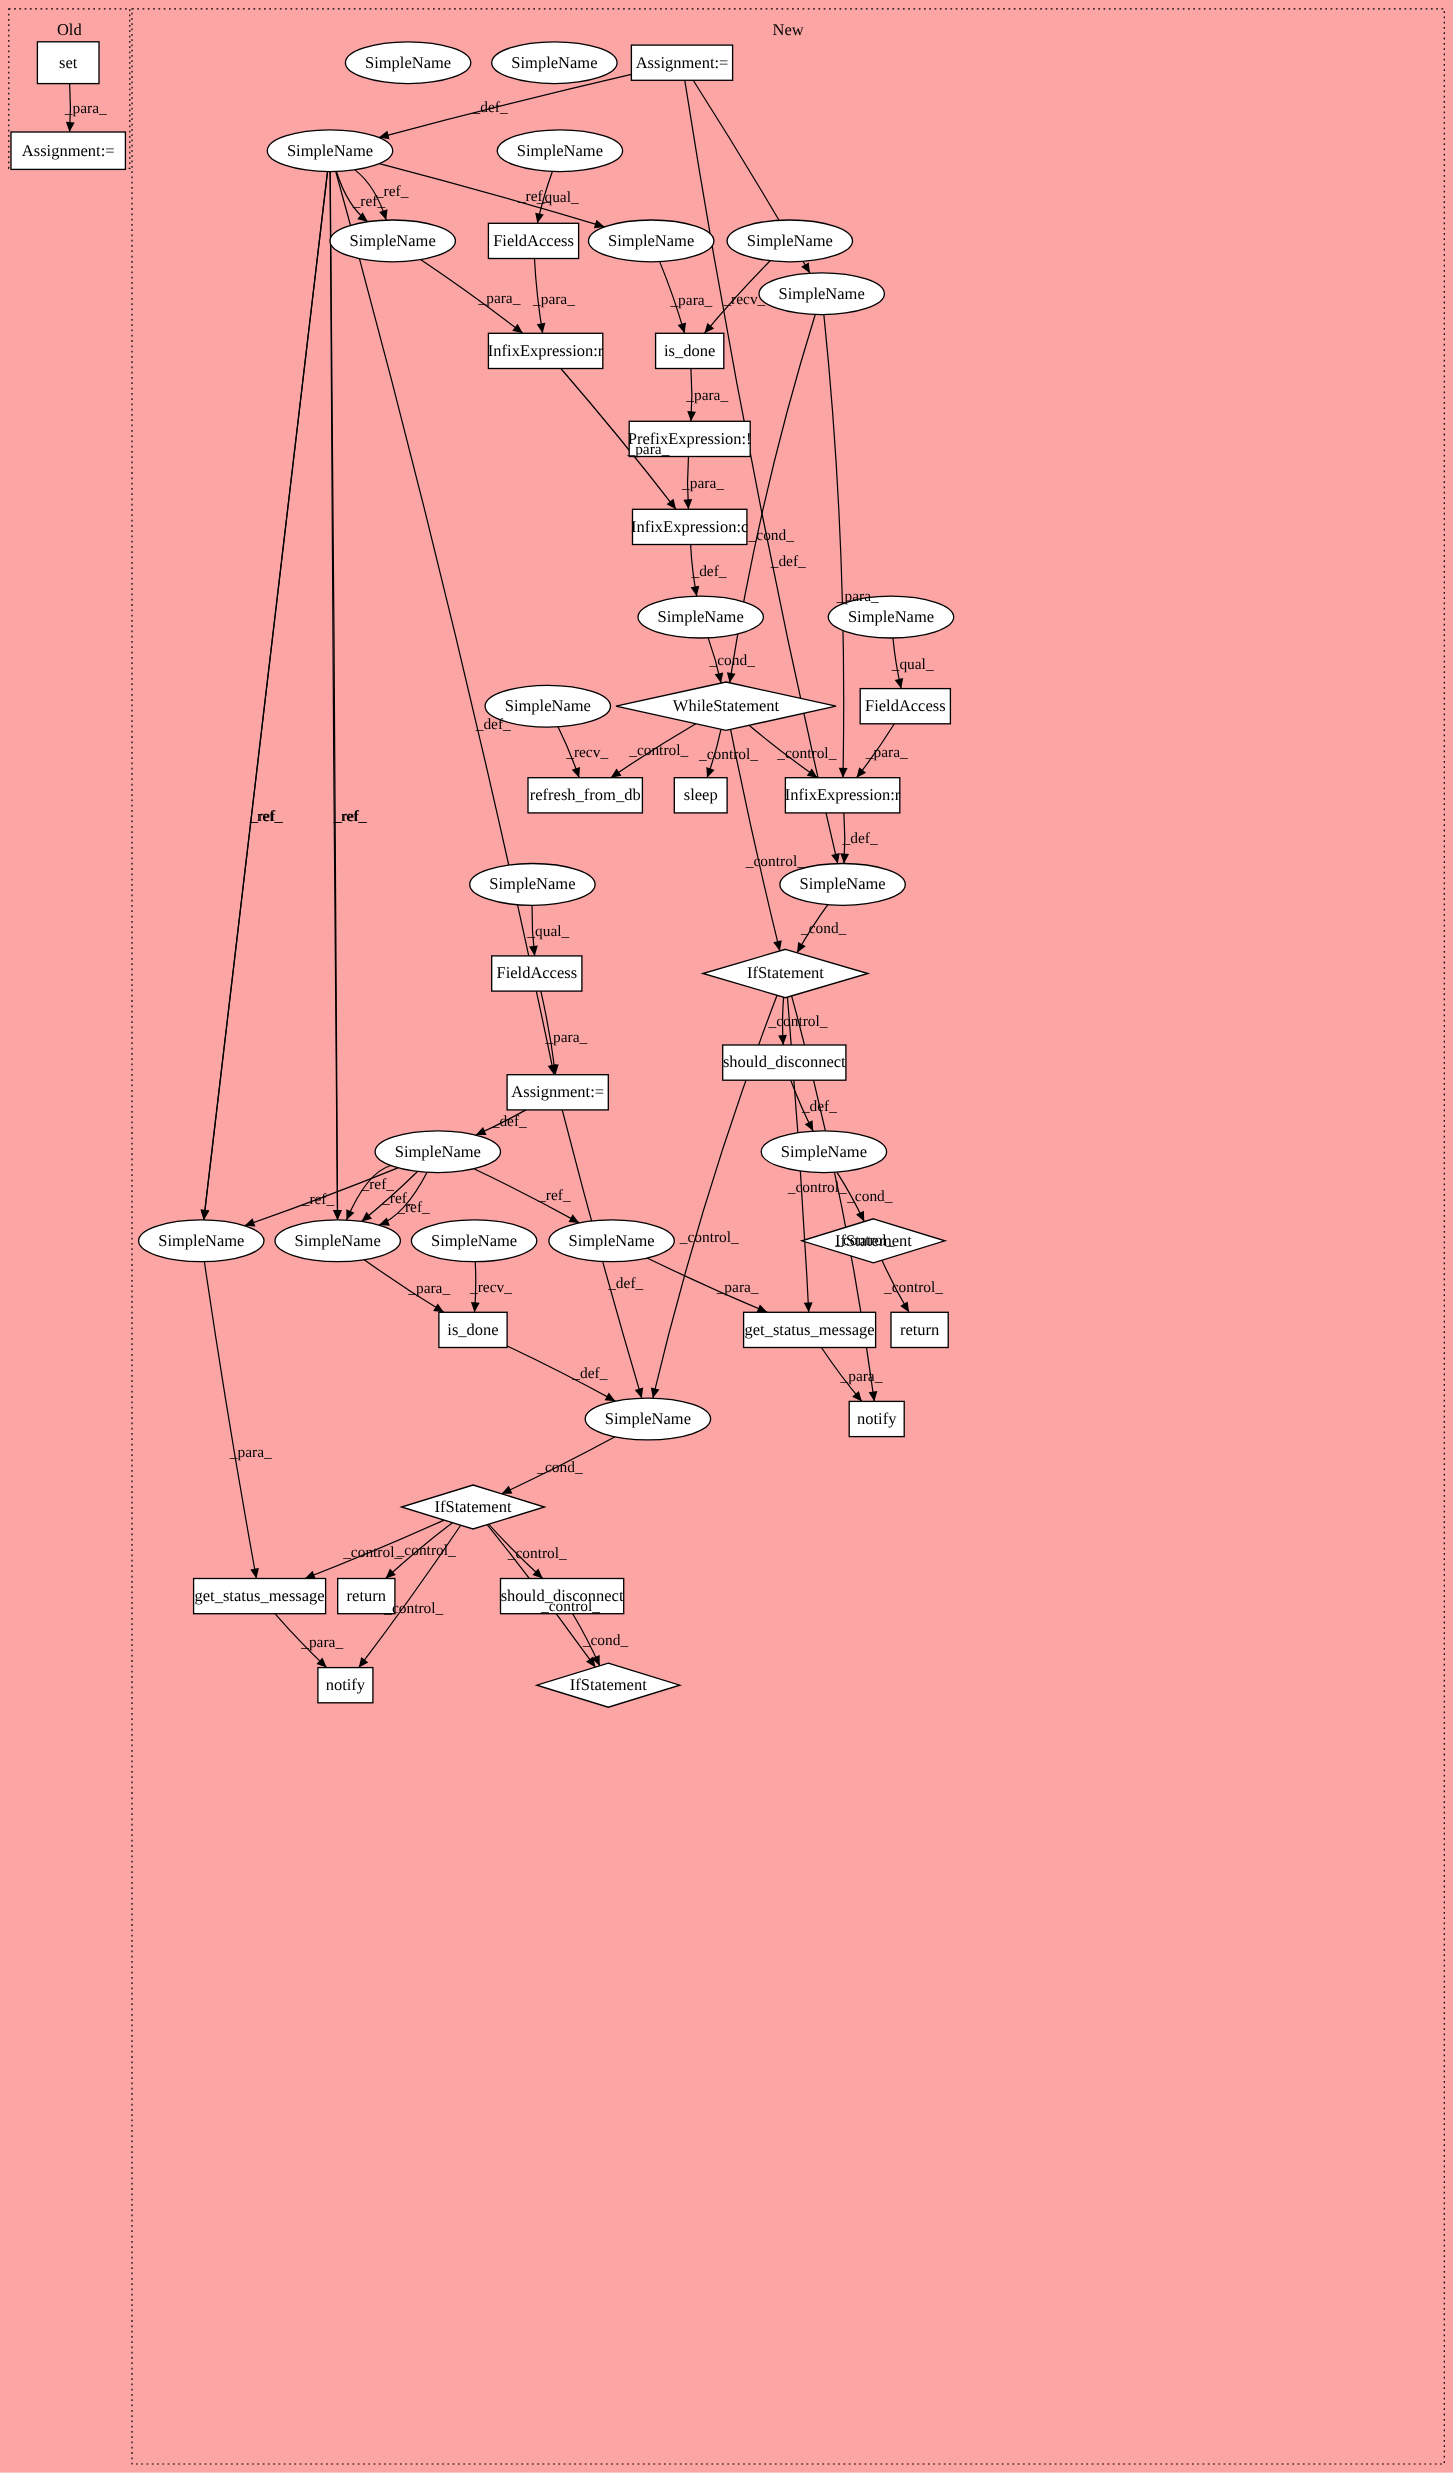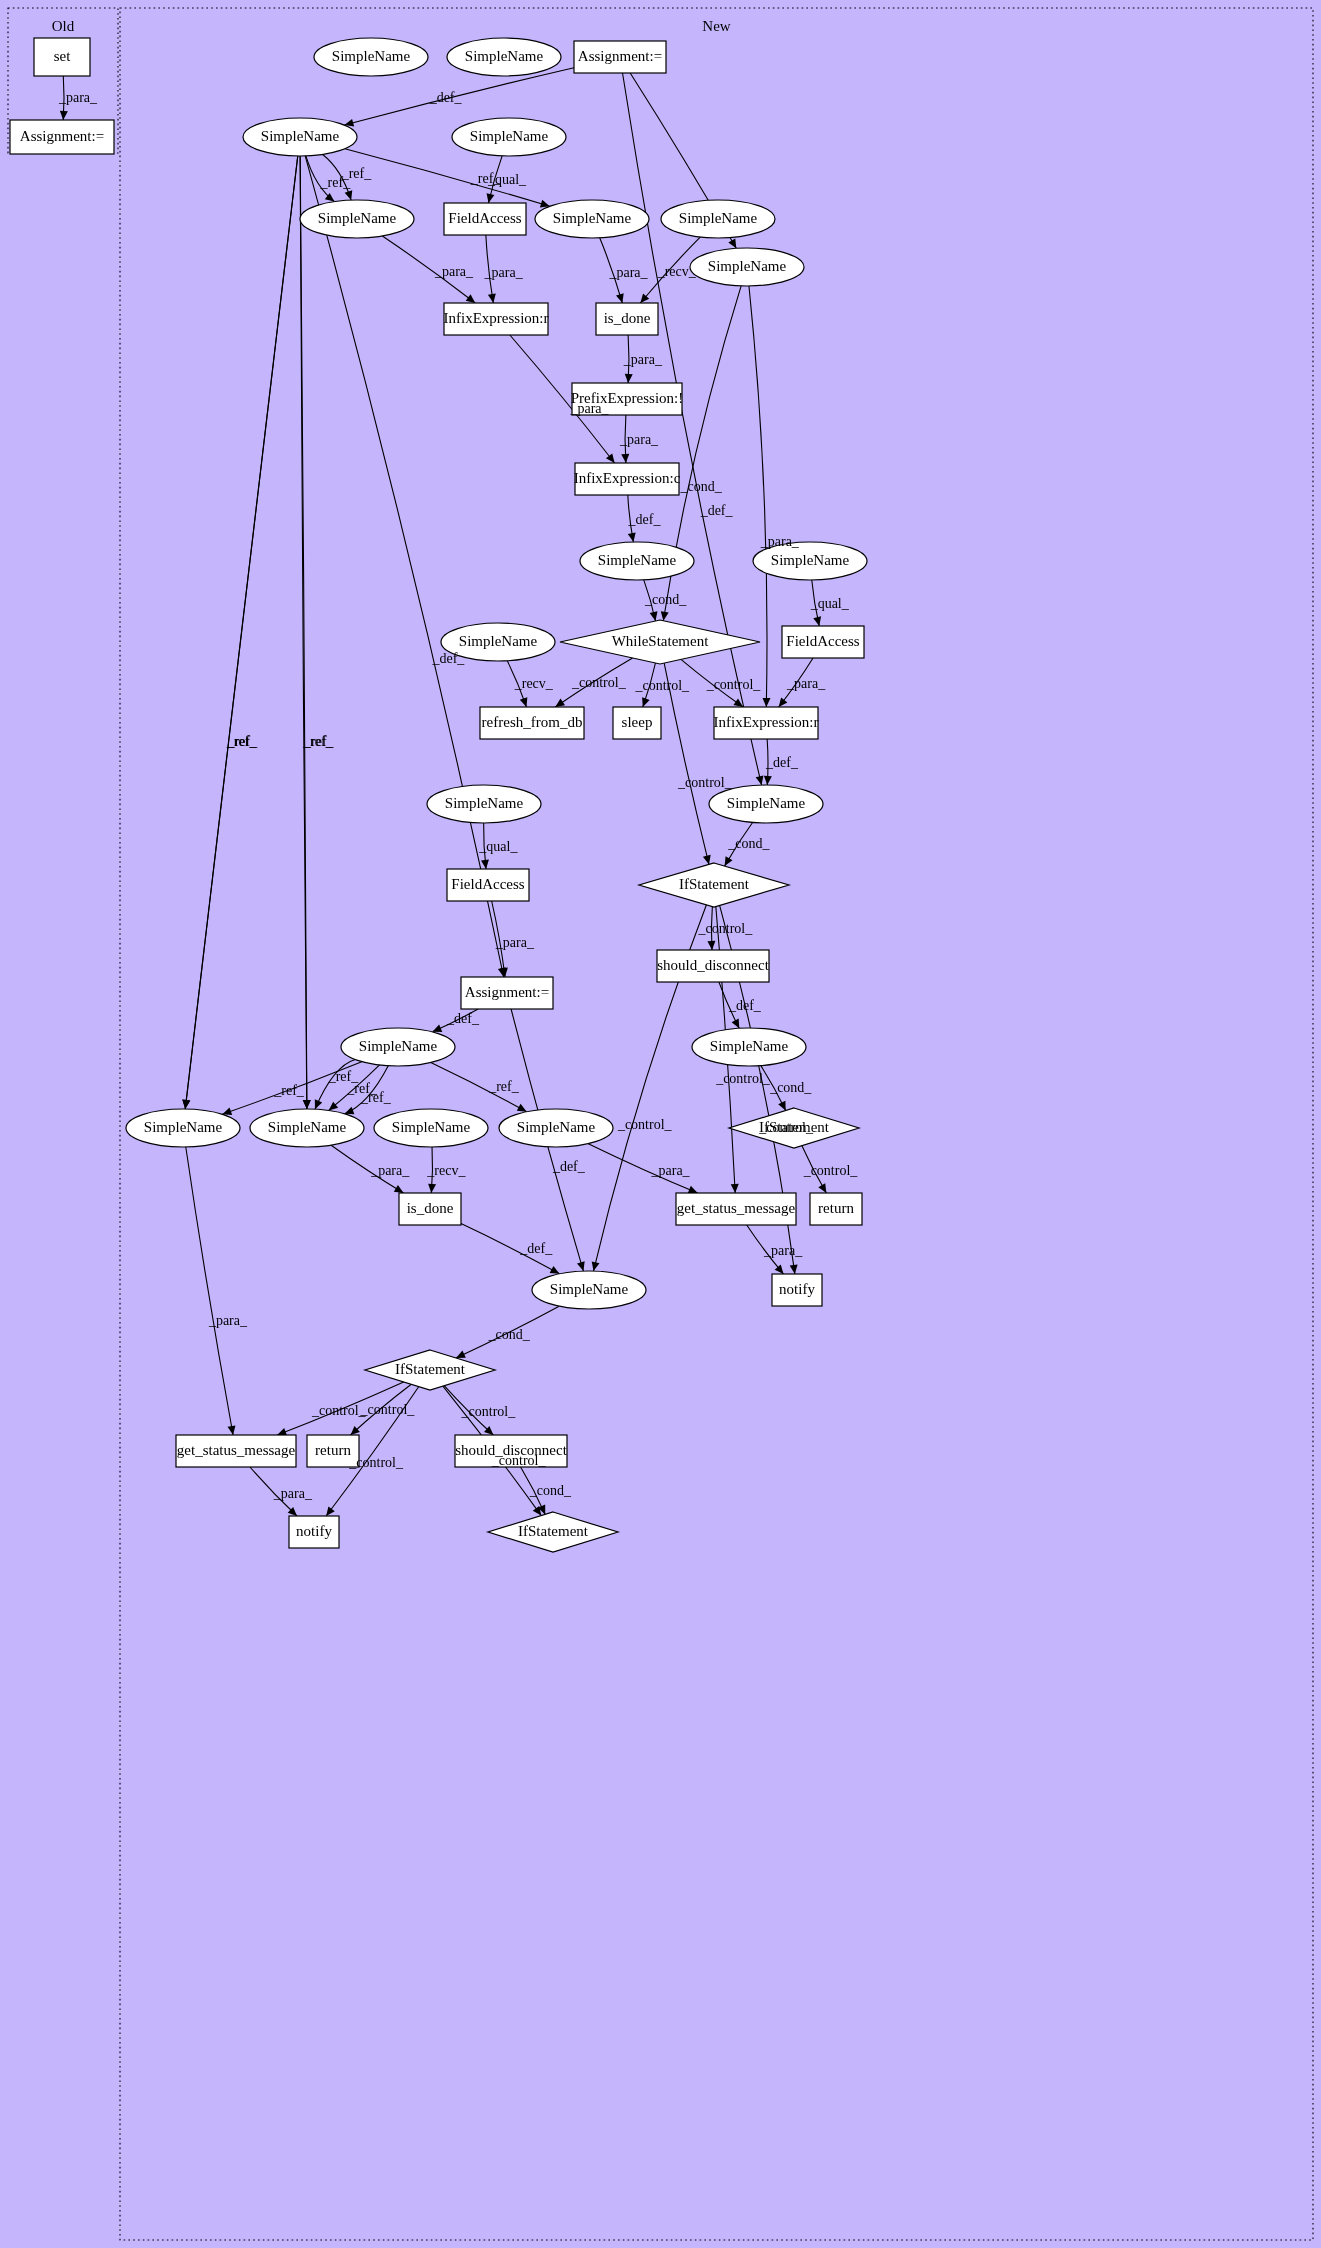--- a/index.html
+++ b/index.html
@@ -1,17 +1,17 @@
 <!DOCTYPE html>
 <html><head>
 <meta charset="utf-8">
 <style>
   html,body{margin:0;padding:0;background:#ffffff;}
   body{font-family:"Liberation Serif","DejaVu Serif",serif;}
-  #stage{position:relative;width:1321px;height:2248px;background:#c4b5fd;overflow:hidden;}
+  #stage{position:relative;width:1321px;height:2248px;background:#fca5a5;overflow:hidden;}
   svg{display:block;}
   .nodeLabel{font-family:"Liberation Serif","DejaVu Serif",serif;font-size:15px;fill:#000;text-anchor:middle;dominant-baseline:middle;}
   .edgeLabel{font-family:"Liberation Serif","DejaVu Serif",serif;font-size:14px;fill:#000;text-anchor:middle;dominant-baseline:middle;}
   .clusterLabel{font-family:"Liberation Serif","DejaVu Serif",serif;font-size:15px;fill:#000;text-anchor:middle;dominant-baseline:middle;}
   .shape{fill:#ffffff;stroke:#000000;stroke-width:1.2;}
   .cluster{fill:none;stroke:#000000;stroke-width:1.1;stroke-dasharray:1.6 3.2;}
   .edge{fill:none;stroke:#000000;stroke-width:1.1;}
   .arrowhead{fill:#000000;stroke:none;}
 </style>
 </head>

